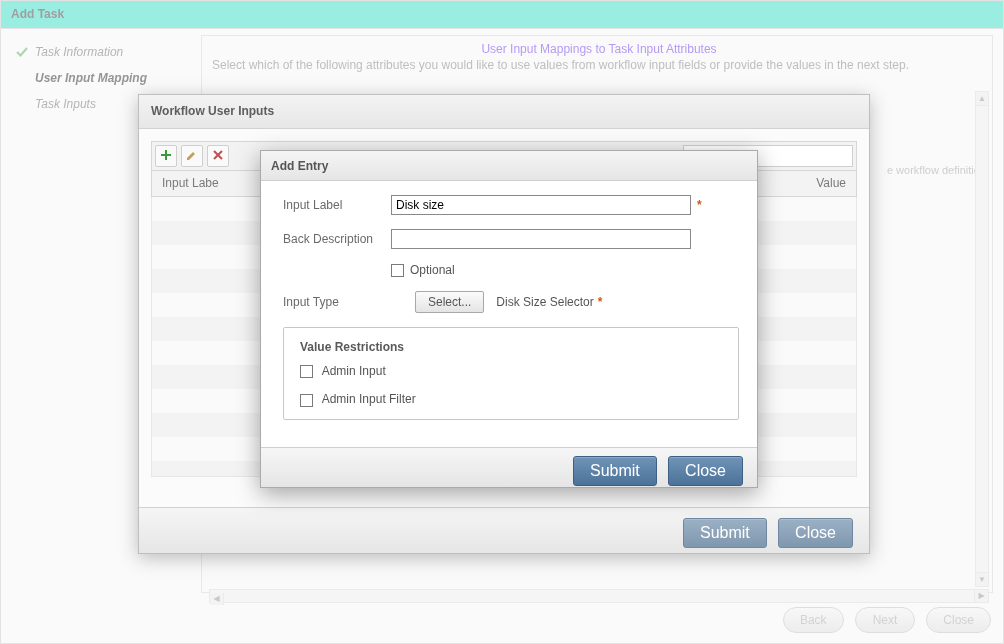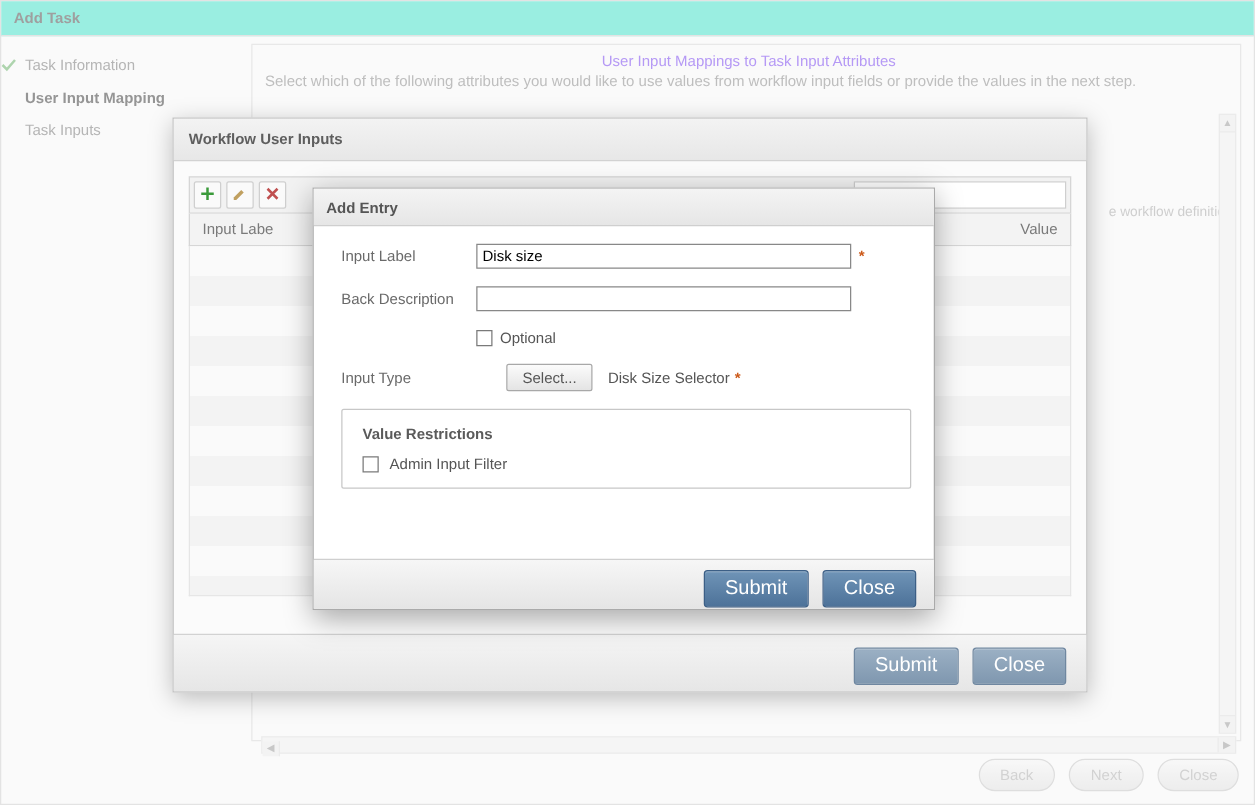--- a/index.html
+++ b/index.html
@@ -14,21 +14,21 @@
     position:absolute; left:0; top:0; width:1004px; height:644px;
     border:1px solid #d8d8d8; background:#fefefe;
   }
   .panel-header {
     height:28px; background:#5eead4; border-bottom:1px solid #d8d8d8;
     padding:6px 10px; font-weight:bold; color:#666;
   }
   .panel-body { position:absolute; top:28px; left:0; right:0; bottom:0; }
 
   .wizard-nav {
-    position:absolute; left:1px; top:10px; width:180px;
+    position:absolute; left:16px; top:10px; width:180px;font-style:italic;
   }
   .wizard-step {
     padding:6px 2px 6px 18px; color:#8a8a8a; position:relative;
   }
   .wizard-step.done { color:#8a8a8a; }
   .wizard-step.current { color:#555; font-weight:bold; }
   .wizard-check {
     position:absolute; left:-2px; top:6px; width:14px; height:14px;
   }
   .wizard-check svg { width:14px; height:14px; }
@@ -117,21 +117,21 @@
   .col-value { width:50%; }
 
   .grid-body {
     border-left:1px solid #e6e6e6; border-right:1px solid #e6e6e6; border-bottom:1px solid #e6e6e6;
     height:280px;
     background: repeating-linear-gradient(#fafafa 0, #fafafa 24px, #f3f3f3 24px, #f3f3f3 48px);
   }
 
   
   .dlg2 {
-    position:absolute; left:250px; top:150px; width:498px; height:338px;
+    position:absolute; left:260px; top:150px; width:498px; height:338px;
     background:#fff; border:1px solid #aaa; box-shadow:0 6px 22px rgba(0,0,0,0.35);
   }
   .dlg2-header {
     height:30px; background:linear-gradient(#f4f4f4,#e6e6e6); border-bottom:1px solid #cfcfcf;
     padding:8px 10px; font-weight:bold; color:#555;
   }
   .dlg2-body { padding:14px 18px 10px 22px; }
   .form-row { display:flex; align-items:center; margin-bottom:14px; }
   .form-label { width:108px; color:#6a6a6a; }
   .form-input {
@@ -276,20 +276,24 @@
 
     <div class="form-row">
       <div class="form-label">Input Type</div>
       <span class="select-btn">Select...</span>
       <span style="margin-left:12px; color:#555;">Disk Size Selector</span>
       <span class="req" style="margin-left:4px;">*</span>
     </div>
 
     <div class="fieldset">
       <div class="fieldset-legend">Value Restrictions</div>
+      <div style="margin-bottom:14px;">
+        <span class="checkbox"></span>
+        <span>Admin Input</span>
+      </div>
       <div style="margin-bottom:4px;">
         <span class="checkbox"></span>
         <span>Admin Input Filter</span>
       </div>
     </div>
 
   </div>
   <div class="dlg2-footer">
     <span class="btn-primary">Submit</span>
     <span class="btn-primary">Close</span>

